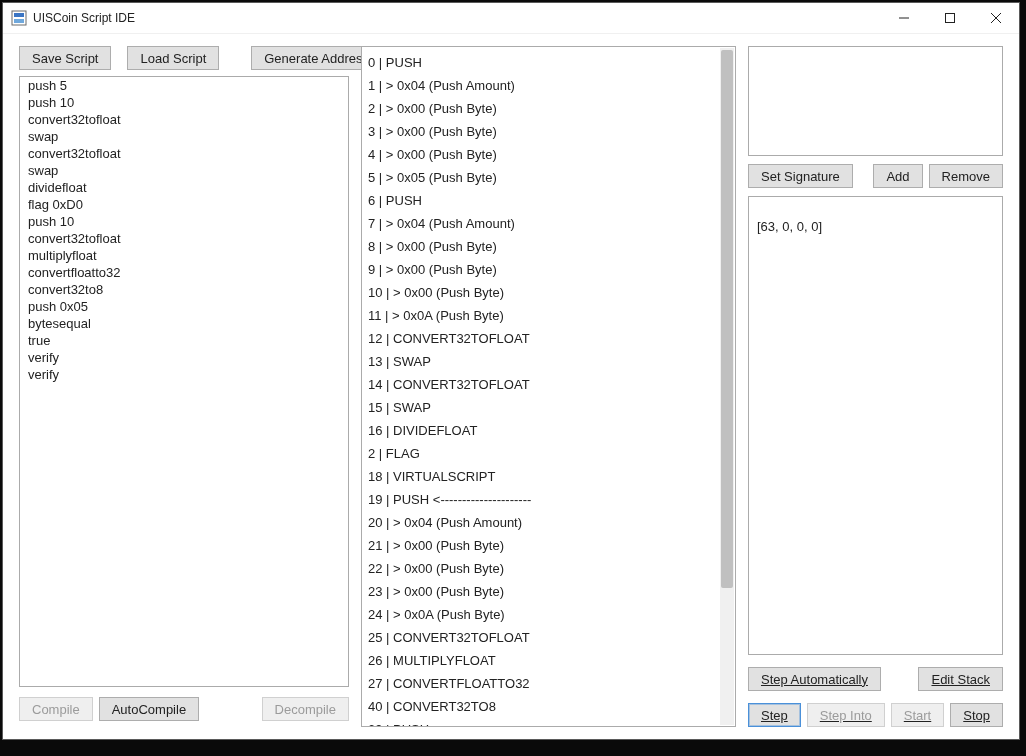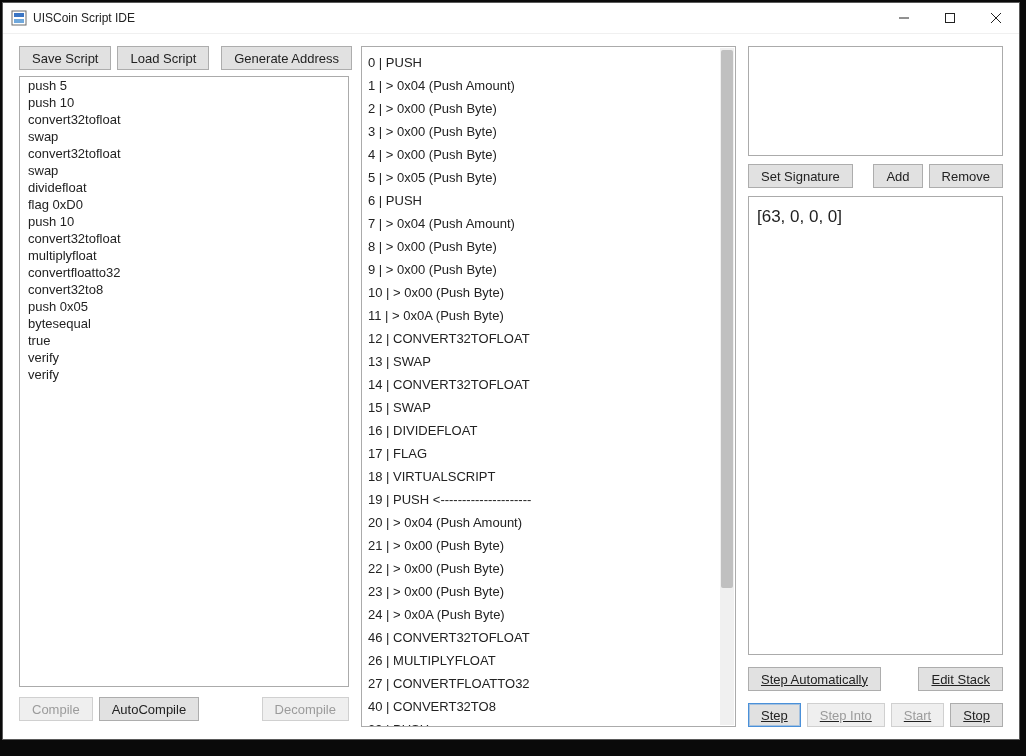--- a/index.html
+++ b/index.html
@@ -102,21 +102,21 @@
     background: var(--btn-bg-disabled);
     color: var(--btn-text-disabled);
     border-color: #d0d0d0;
   }
   .btn.focus {
     border: 1px solid var(--btn-blue-border);
     box-shadow: 0 0 0 1px rgba(74,144,217,0.4) inset;
   }
   
   .left-toolbar-top {
-    display: flex; gap: 6px; margin-bottom: 6px;
+    display: flex; gap: 16px; margin-bottom: 6px;
     align-items: center;
   }
   .left-toolbar-top .spacer { flex: 1; }
   .script-editor {
     flex: 1;
     padding: 0 8px;
     line-height: 17px;
     font-size: 13px;
     white-space: pre;
     overflow: hidden;
@@ -167,22 +167,22 @@
     height: 110px;
     margin-bottom: 8px;
   }
   .sig-toolbar {
     display: flex; gap: 6px; margin-bottom: 8px;
     align-items: center;
   }
   .sig-toolbar .spacer { flex: 1; }
   .stack-panel {
     flex: 1;
-    padding: 10px 8px;
-    font-size: 17px;
+    padding: 22px 8px;
+    font-size: 13px;
   }
   .right-bottom-1, .right-bottom-2 {
     display: flex; gap: 6px; align-items: center;
     margin-top: 12px;
     text-decoration: underline;
   }
   .right-bottom-1 .spacer, .right-bottom-2 .spacer { flex: 1; }
 </style>
 </head>
 <body>
@@ -269,29 +269,29 @@
             <div>7 |  &gt; 0x04 (Push Amount)</div>
             <div>8 |  &gt; 0x00 (Push Byte)</div>
             <div>9 |  &gt; 0x00 (Push Byte)</div>
             <div>10 |  &gt; 0x00 (Push Byte)</div>
             <div>11 |  &gt; 0x0A (Push Byte)</div>
             <div>12 | CONVERT32TOFLOAT</div>
             <div>13 | SWAP</div>
             <div>14 | CONVERT32TOFLOAT</div>
             <div>15 | SWAP</div>
             <div>16 | DIVIDEFLOAT</div>
-            <div>17 | FLAG</div>
+            <div>2 | FLAG</div>
             <div>18 | VIRTUALSCRIPT</div>
             <div>19 | PUSH &lt;---------------------</div>
             <div>20 |  &gt; 0x04 (Push Amount)</div>
             <div>21 |  &gt; 0x00 (Push Byte)</div>
             <div>22 |  &gt; 0x00 (Push Byte)</div>
             <div>23 |  &gt; 0x00 (Push Byte)</div>
             <div>24 |  &gt; 0x0A (Push Byte)</div>
-            <div>46 | CONVERT32TOFLOAT</div>
+            <div>25 | CONVERT32TOFLOAT</div>
             <div>26 | MULTIPLYFLOAT</div>
             <div>27 | CONVERTFLOATTO32</div>
             <div>40 | CONVERT32TO8</div>
             <div>29 | PUSH</div>
           </div>
         <div class="vscroll">
           <div class="thumb"></div>
         </div>
       </div>
     </div>

